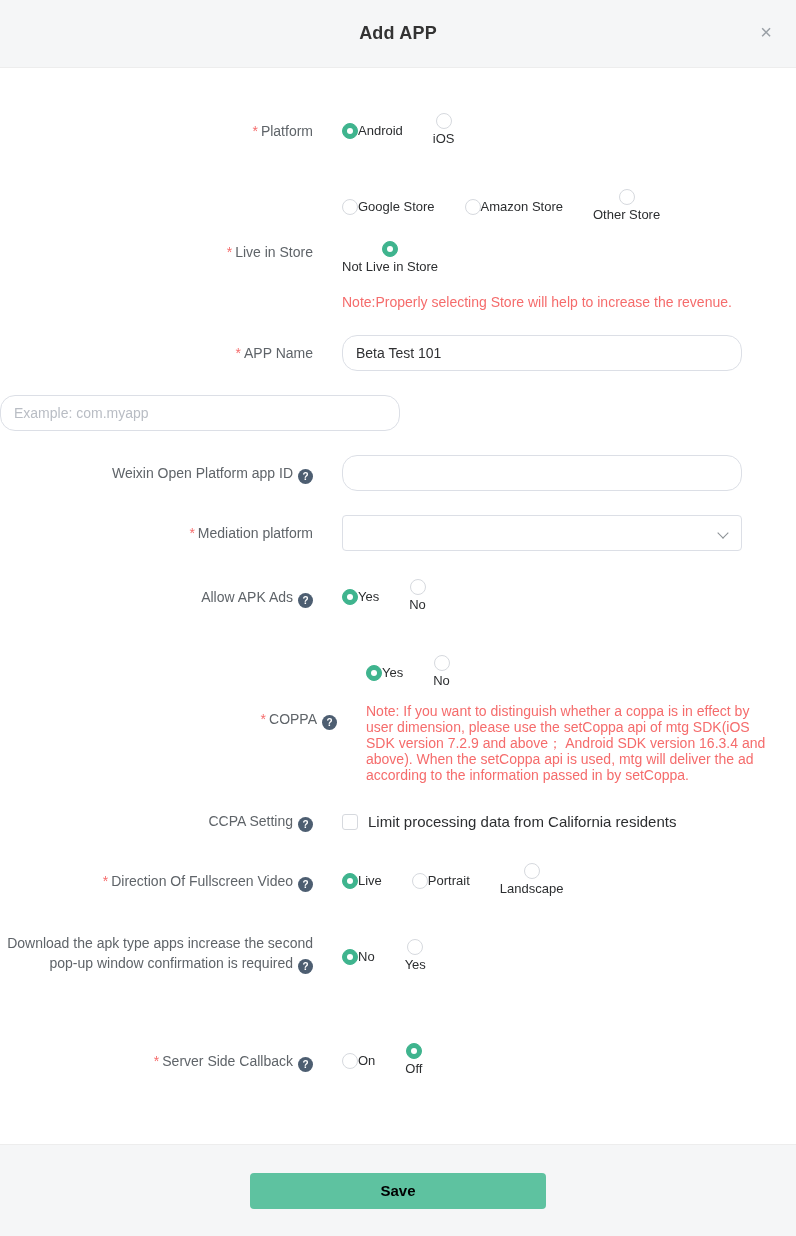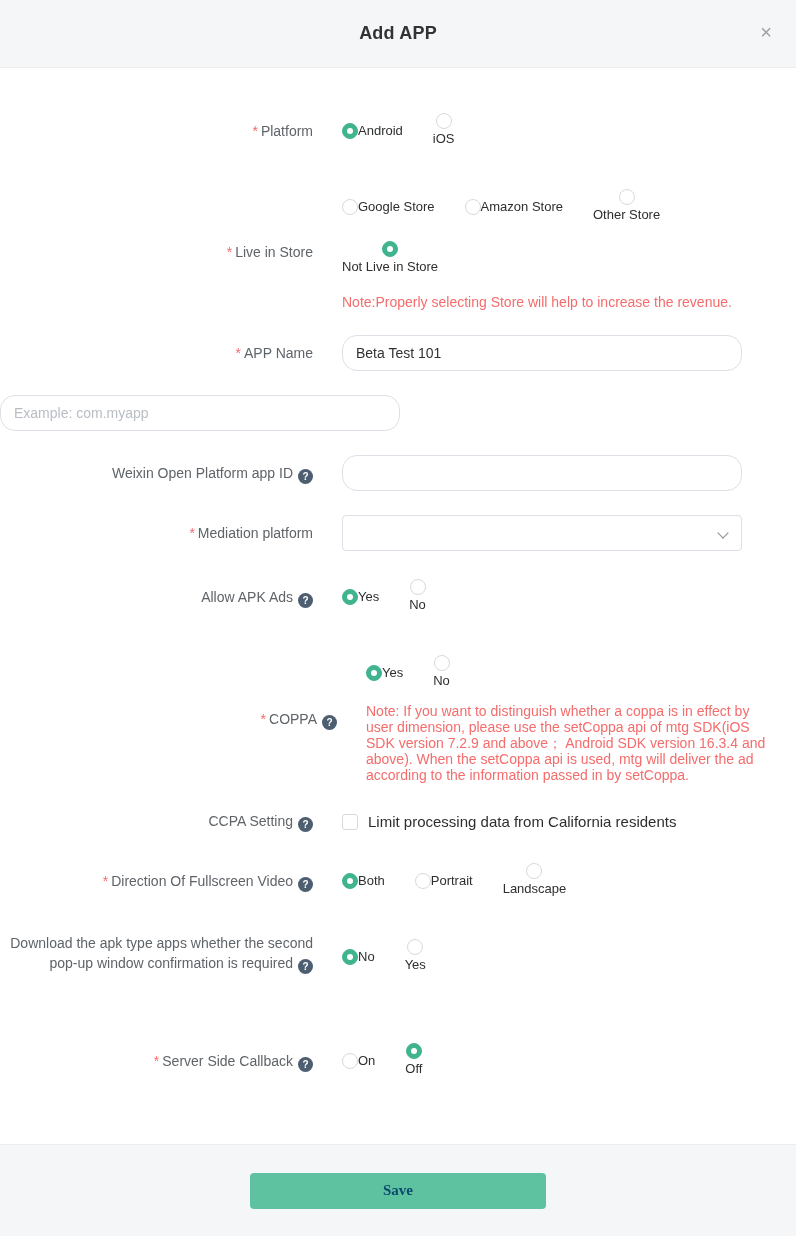--- a/index.html
+++ b/index.html
@@ -102,21 +102,21 @@
   .note-store { line-height:26px; margin-top:12px; }
   .note-coppa { line-height:16px; margin-top:12px; }
 
   
   .dlg-footer {
     margin-top:auto; height:92px; background:#f5f6f7; border-top:1px solid #ededed;
     display:flex; align-items:center; justify-content:center;
   }
   .save-btn {
     width:296px; height:36px; background:#5ec2a0; border:none; border-radius:4px;
-    color:#0c4a6e; font-size:15px; font-weight:bold; cursor:pointer; font-family:Liberation Serif, serif;
+    color:#000000; font-size:15px; font-weight:bold; cursor:pointer; font-family:Liberation Sans, sans-serif;
   }
 </style>
 </head>
 <body>
 
 <div class="dialog">
 
   <div class="dlg-header">
     <div class="dlg-title">Add APP</div>
     <button class="dlg-close">×</button>
@@ -239,36 +239,36 @@
         </div>
       </div>
     </div>
 
     <div class="form-row r-direction">
       <div class="row-label"><span class="asterisk">*</span><span>Direction Of Fullscreen Video</span><span class="help-icon">?</span></div>
       <div class="row-control">
         <div class="radio-group">
           <div class="radio-item">
             <span class="radio checked"></span>
-            <span class="radio-label">Both</span>
+            <span class="radio-label">Live</span>
           </div>
           <div class="radio-item">
             <span class="radio"></span>
             <span class="radio-label">Portrait</span>
           </div>
           <div class="radio-item">
             <span class="radio"></span>
             <span class="radio-label">Landscape</span>
           </div>
         </div>
       </div>
     </div>
 
     <div class="form-row r-download">
-      <div class="row-label"><span>Download the apk type apps whether the second pop-up window confirmation is required</span><span class="help-icon">?</span></div>
+      <div class="row-label"><span>Download the apk type apps increase the second pop-up window confirmation is required</span><span class="help-icon">?</span></div>
       <div class="row-control" style="padding-top:8px;">
         <div class="radio-group">
           <div class="radio-item">
             <span class="radio checked"></span>
             <span class="radio-label">No</span>
           </div>
           <div class="radio-item">
             <span class="radio"></span>
             <span class="radio-label">Yes</span>
           </div>

